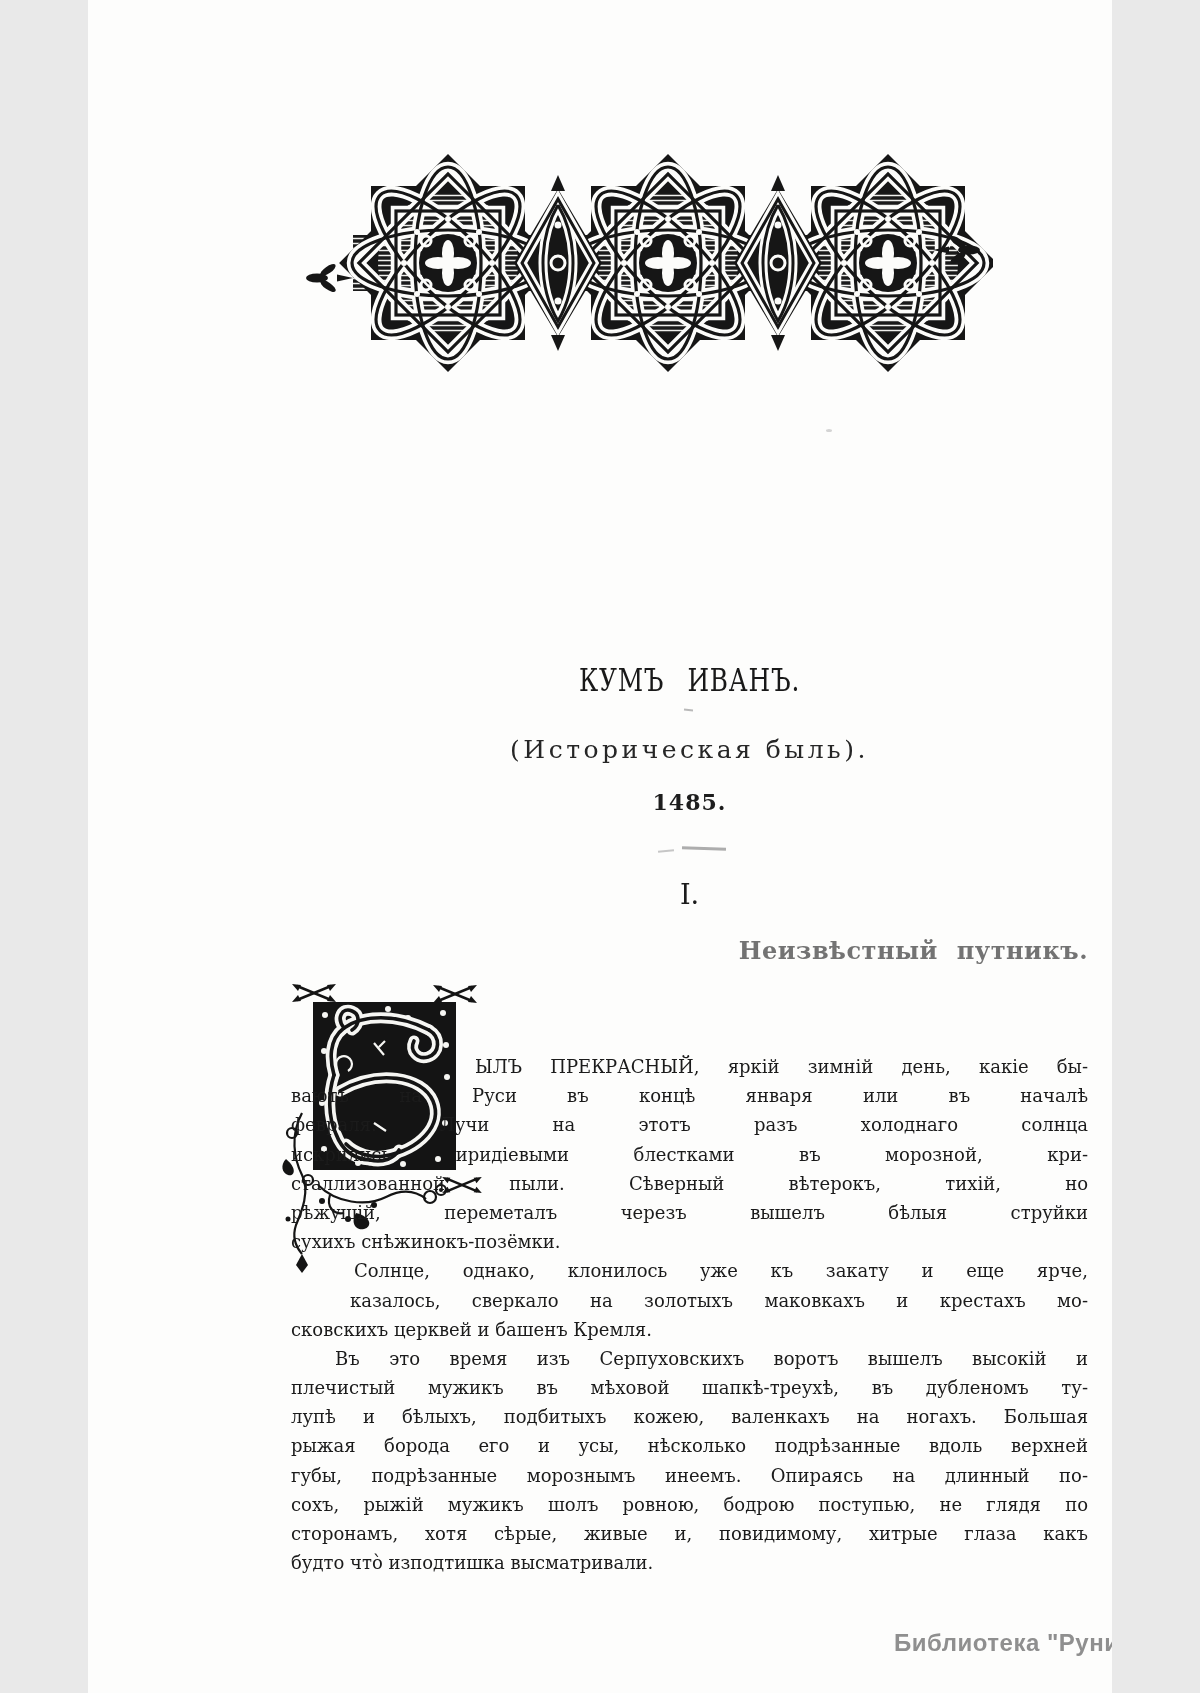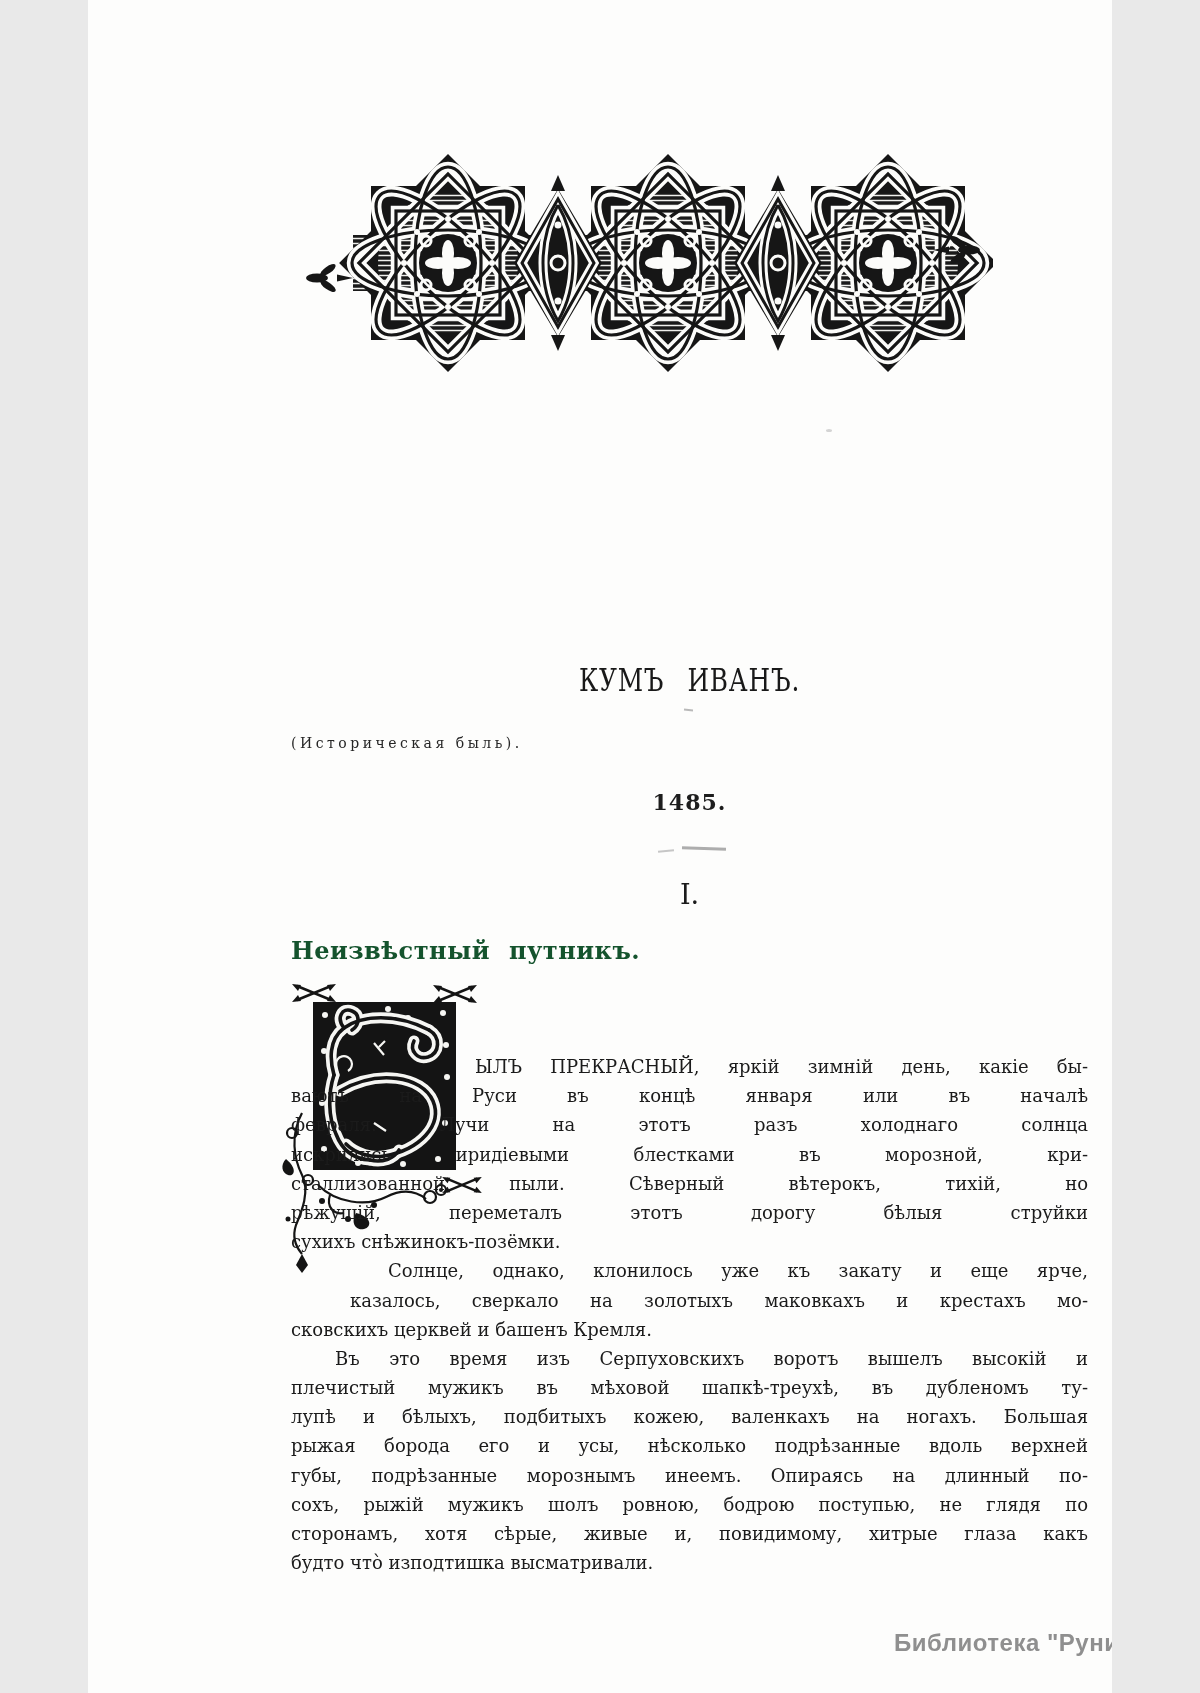--- a/index.html
+++ b/index.html
@@ -4,40 +4,40 @@
 <style>
   html,body{margin:0;padding:0;background:#e9e9e9;}
   .page{position:relative;width:1024px;height:1693px;margin:0 auto;background:#fdfdfc;overflow:hidden;
         font-family:"DejaVu Serif","Liberation Serif",serif;color:#1c1c1c;}
   .ornament{position:absolute;left:205px;top:146px;}
   .title{position:absolute;left:203px;top:662px;width:797px;text-align:center;
          font-size:31px;letter-spacing:1px;word-spacing:18px;color:#191919;
          transform:scaleX(.80);transform-origin:center;white-space:nowrap;}
   .mark-title{position:absolute;left:596px;top:709px;width:9px;height:2px;background:#b9b9b9;transform:rotate(6deg);}
   .speck{position:absolute;left:738px;top:429px;width:6px;height:3px;background:#d4d4d4;border-radius:50%;}
-  .subtitle{position:absolute;left:203px;top:735px;width:797px;
-            font-size:14px;letter-spacing:3.5px;color:#262626;white-space:nowrap;}
+  .subtitle{position:absolute;left:203px;top:735px;width:797px;text-align:center;
+            font-size:25px;letter-spacing:3.5px;color:#262626;white-space:nowrap;}
   .year{position:absolute;left:203px;top:789px;width:797px;text-align:center;
         font-size:22px;font-weight:bold;letter-spacing:1px;color:#1d1d1d;}
   .divider{position:absolute;left:570px;top:845px;width:80px;height:12px;}
   .divider i{position:absolute;display:block;background:#b5b5b5;}
   .divider i:nth-child(1){left:0;top:5px;width:16px;height:2px;transform:rotate(-5deg);background:#c6c6c6;}
   .divider i:nth-child(2){left:24px;top:2px;width:44px;height:3px;transform:rotate(2deg);background:#adadad;}
   .chapter{position:absolute;left:203px;top:879px;width:797px;text-align:center;
            font-size:27px;color:#1b1b1b;}
-  .heading{position:absolute;left:203px;top:936px;width:797px;text-align:left;
-           font-size:24px;font-weight:bold;word-spacing:10px;letter-spacing:.5px;color:#14532d;}
+  .heading{position:absolute;left:203px;top:936px;width:797px;text-align:right;
+           font-size:24px;font-weight:bold;word-spacing:10px;letter-spacing:.5px;color:#737373;}
   .dropcap{position:absolute;left:190px;top:973px;}
   .bodytext{position:absolute;left:203px;top:1052px;width:797px;
             font-size:18px;line-height:29.2px;color:#1b1b1b;}
   .ln{text-align:justify;text-align-last:justify;height:29.2px;overflow:visible;}
   .ln.last{text-align-last:left;}
   .ml184{margin-left:184px;}
   .ml197{}
-  .ml157{margin-left:97px;}
+  .ml157{margin-left:63px;}
   .ml97{margin-left:59px;}
   .ind44{text-indent:44px;}
   .watermark{position:absolute;left:806px;top:1629px;font-family:"Liberation Sans","DejaVu Sans",sans-serif;
              font-weight:bold;font-size:24px;letter-spacing:.5px;color:#8f8f8f;white-space:nowrap;}
 </style>
 </head>
 <body>
 
 <div class="page">
 
@@ -208,21 +208,21 @@
       <path d="M8,186 c-6,6 -4,14 2,16 c6,2 10,-6 -2,-16"></path>
     </g>
   </svg>
 
   <div class="bodytext">
     <div class="ln ml184">ЫЛЪ ПРЕКРАСНЫЙ, яркій зимній день, какіе бы-</div>
     <div class="ln ml197">ваютъ на Руси въ концѣ января или въ началѣ</div>
     <div class="ln ml197">февраля. Лучи на этотъ разъ холоднаго солнца</div>
     <div class="ln ml197">искрились иридіевыми блестками въ морозной, кри-</div>
     <div class="ln ml197">сталлизованной пыли. Сѣверный вѣтерокъ, тихій, но</div>
-    <div class="ln ml197">рѣжущій, переметалъ этотъ дорогу бѣлыя струйки</div>
+    <div class="ln ml197">рѣжущій, переметалъ черезъ вышелъ бѣлыя струйки</div>
     <div class="ln ml197 last">сухихъ снѣжинокъ-позёмки.</div>
     <div class="ln ml157">Солнце, однако, клонилось уже къ закату и еще ярче,</div>
     <div class="ln ml97">казалось, сверкало на золотыхъ маковкахъ и крестахъ мо-</div>
     <div class="ln last">сковскихъ церквей и башенъ Кремля.</div>
     <div class="ln ind44">Въ это время изъ Серпуховскихъ воротъ вышелъ высокій и</div>
     <div class="ln">плечистый мужикъ въ мѣховой шапкѣ-треухѣ, въ дубленомъ ту-</div>
     <div class="ln">лупѣ и бѣлыхъ, подбитыхъ кожею, валенкахъ на ногахъ. Большая</div>
     <div class="ln">рыжая борода его и усы, нѣсколько подрѣзанные вдоль верхней</div>
     <div class="ln">губы, подрѣзанные морознымъ инеемъ. Опираясь на длинный по-</div>
     <div class="ln">сохъ, рыжій мужикъ шолъ ровною, бодрою поступью, не глядя по</div>

